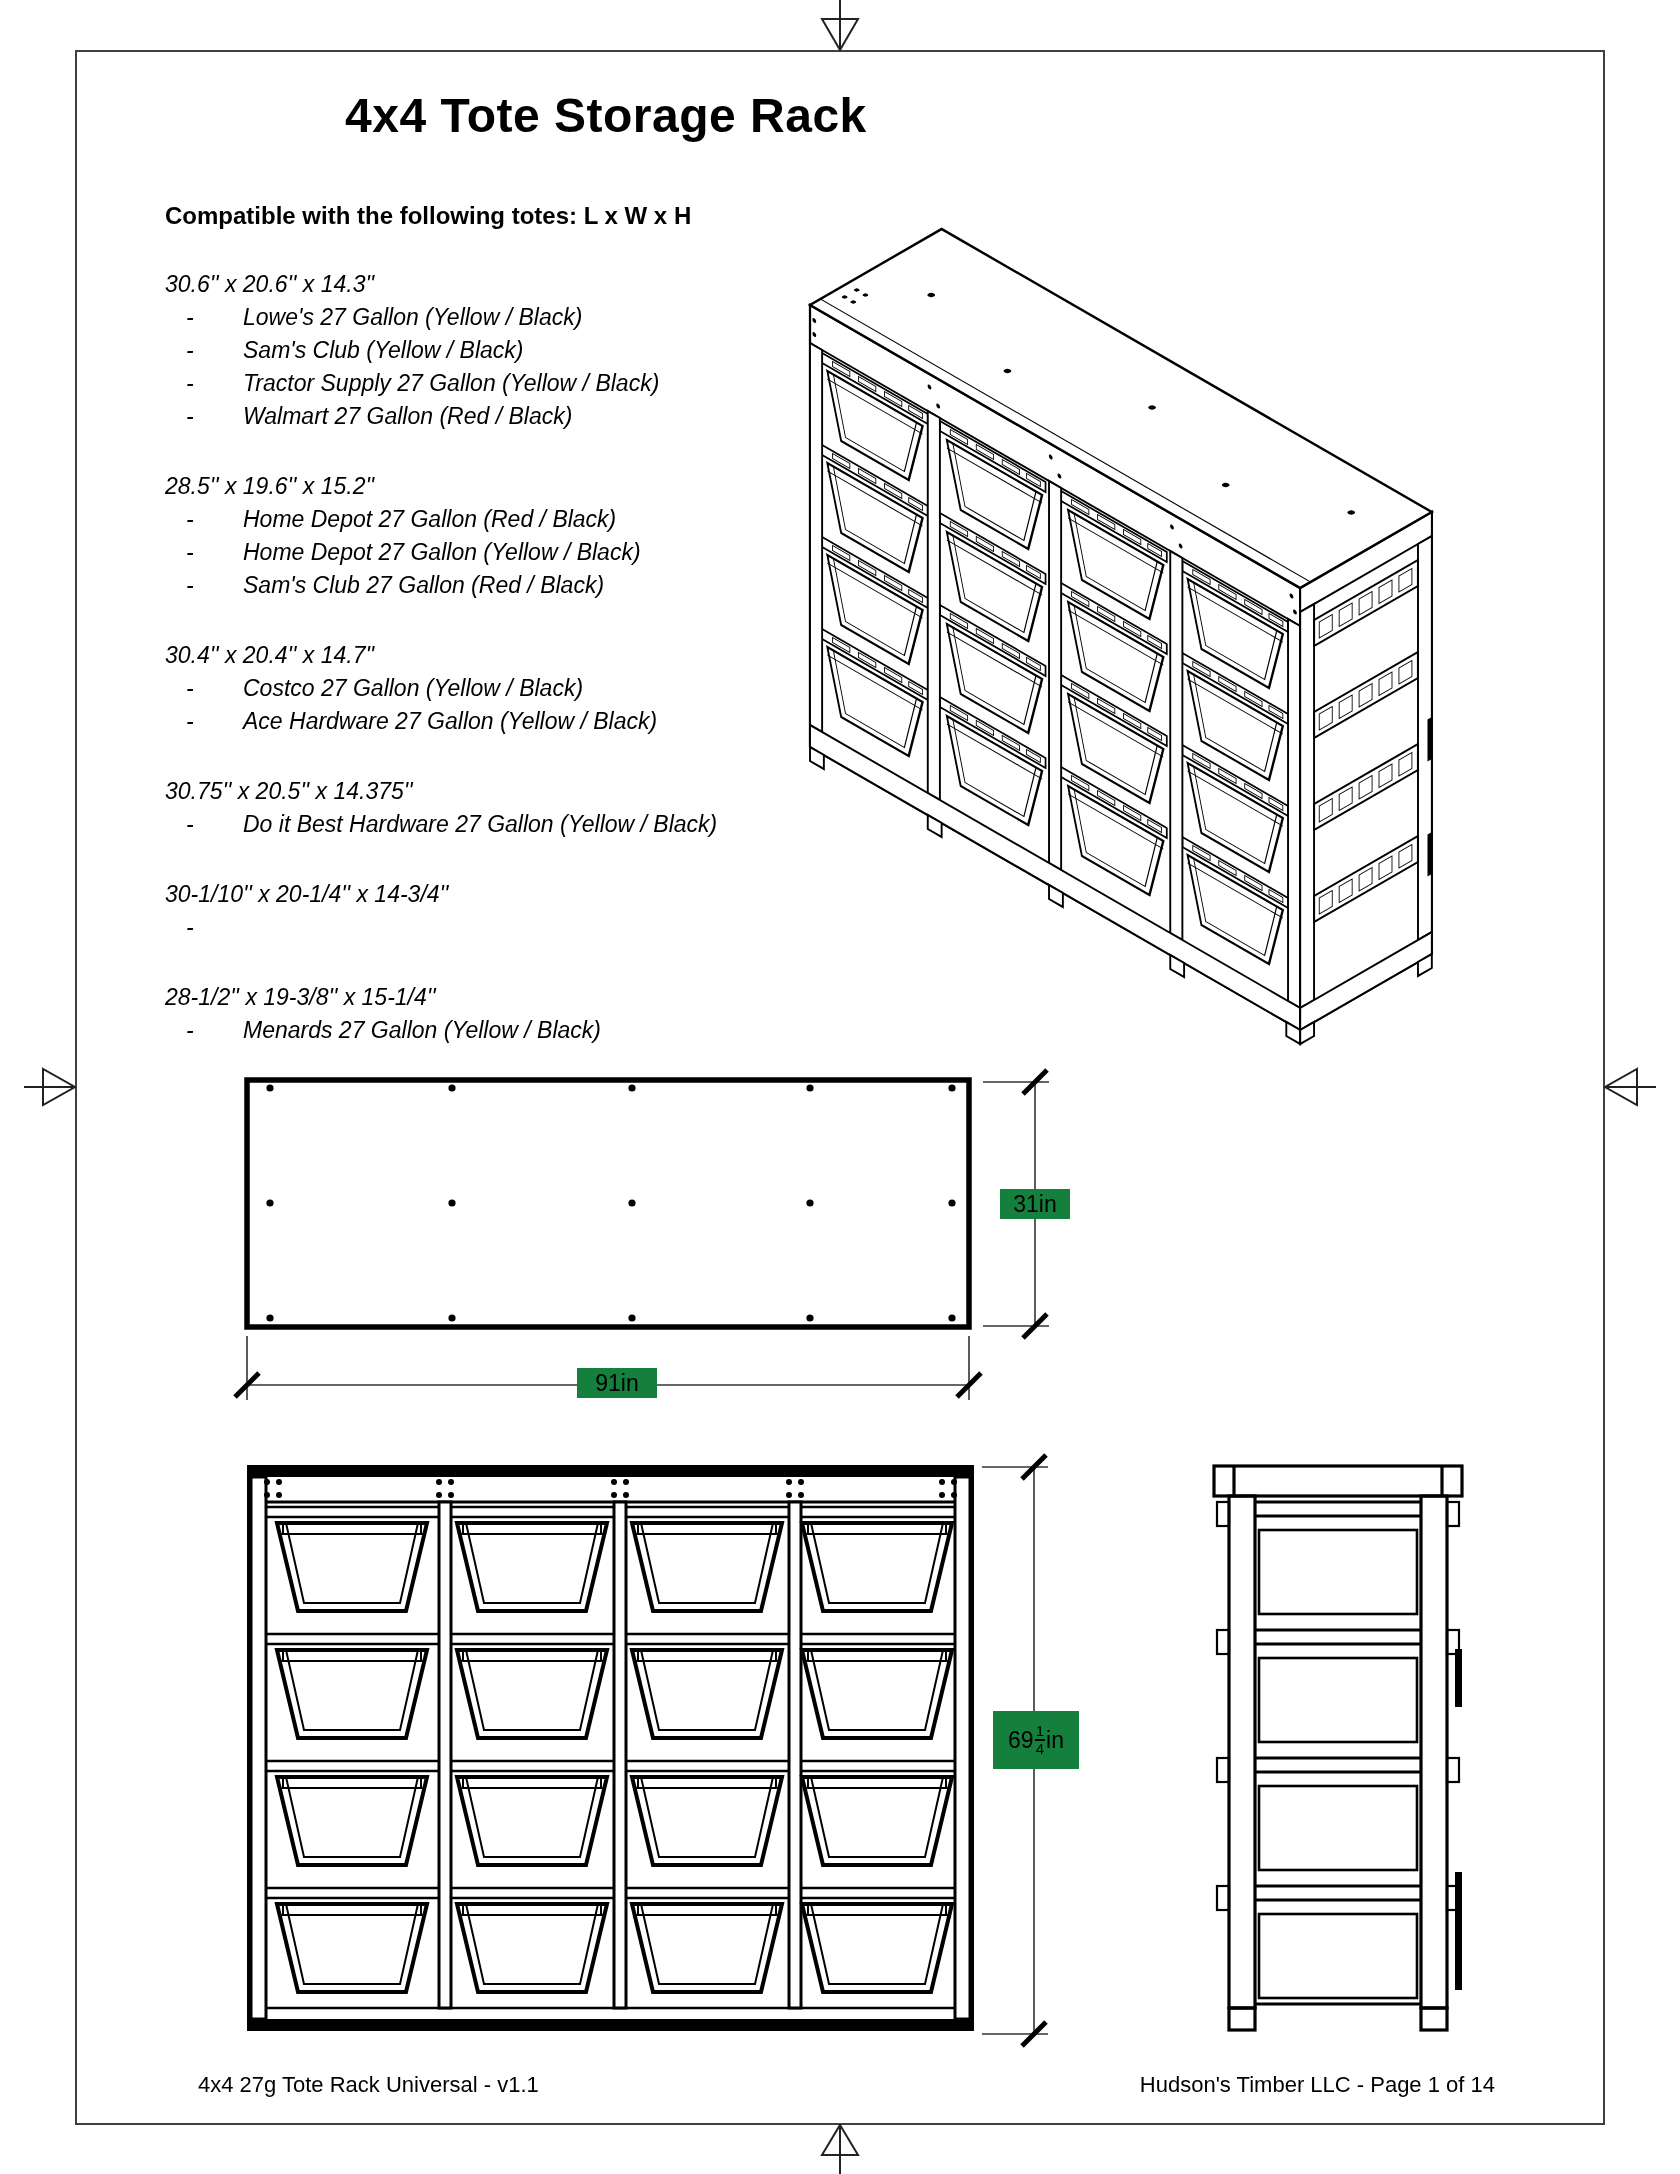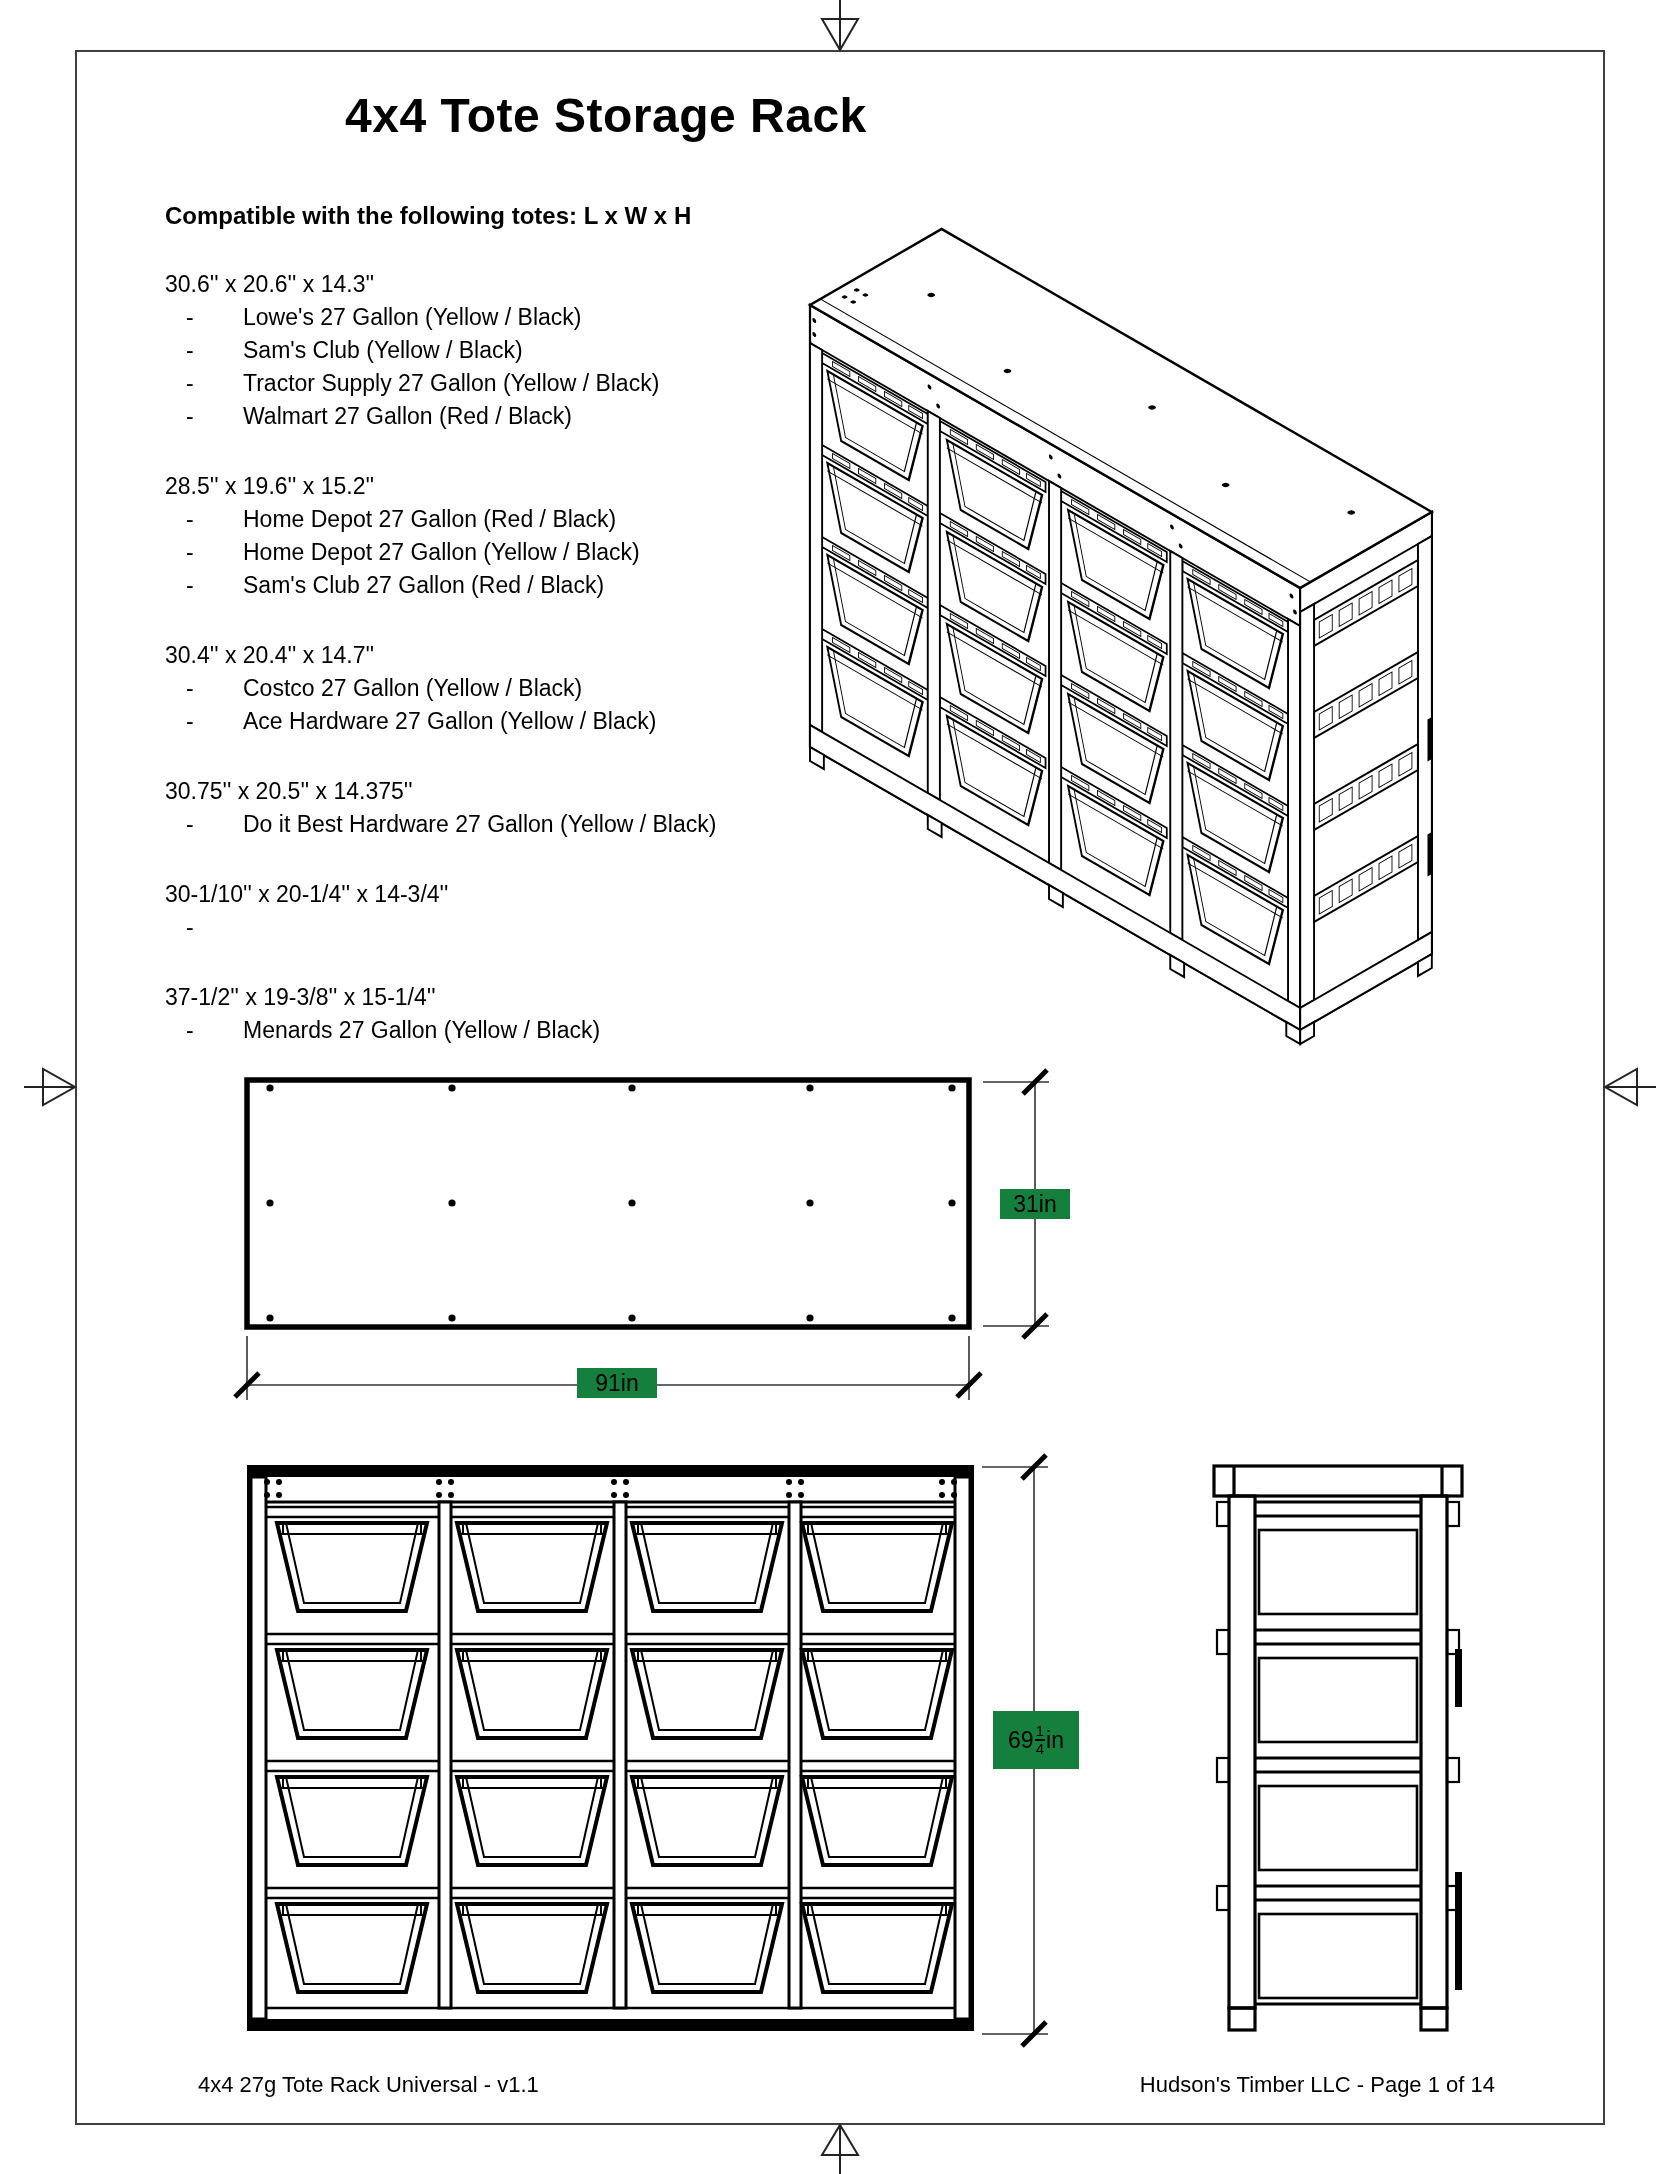--- a/index.html
+++ b/index.html
@@ -16,21 +16,21 @@
   }
   .page-title {
     position:absolute; left:345px; top:88px; width:890px;
     text-align:left; font-size:48px; font-weight:bold; letter-spacing:0.5px;
   }
   .compat-heading {
     position:absolute; left:165px; top:202px;
     font-size:24px; font-weight:bold;
   }
   .tote-list { position:absolute; left:165px; top:268px; font-size:23px; }
-  .tote-group { margin-bottom:37px; }
+  .tote-group { margin-bottom:37px;font-style:italic; }
   .tote-size { line-height:33px; }
   .tote-item { display:flex; line-height:33px; }
   .tote-item .dash { width:78px; padding-left:21px; box-sizing:border-box; }
   .dim-label {
     position:absolute; background:#15803d; font-size:23px;
     display:flex; align-items:center; justify-content:center; white-space:nowrap;
   }
   .dim-frac { display:inline-flex; flex-direction:column; align-items:center;
     font-size:15px; line-height:16px; margin:0 1px; }
   .dim-frac .den { border-top:2px solid #000; padding:0 1px; }
@@ -130,21 +130,21 @@
   </div>
 
   <div class="tote-group">
     <div class="tote-size">30-1/10'' x 20-1/4'' x 14-3/4''</div>
     <div class="tote-item">
         <span class="dash">-</span>
       </div>
   </div>
 
   <div class="tote-group">
-    <div class="tote-size">37-1/2'' x 19-3/8'' x 15-1/4''</div>
+    <div class="tote-size">28-1/2'' x 19-3/8'' x 15-1/4''</div>
     <div class="tote-item">
         <span class="dash">-</span>
         <span>Menards 27 Gallon (Yellow / Black)</span>
       </div>
   </div>
 
 </div>
 
 <svg class="drawing" style="left:788px;top:195px" width="735" height="860" viewBox="0 0 735 860">
   <defs>

